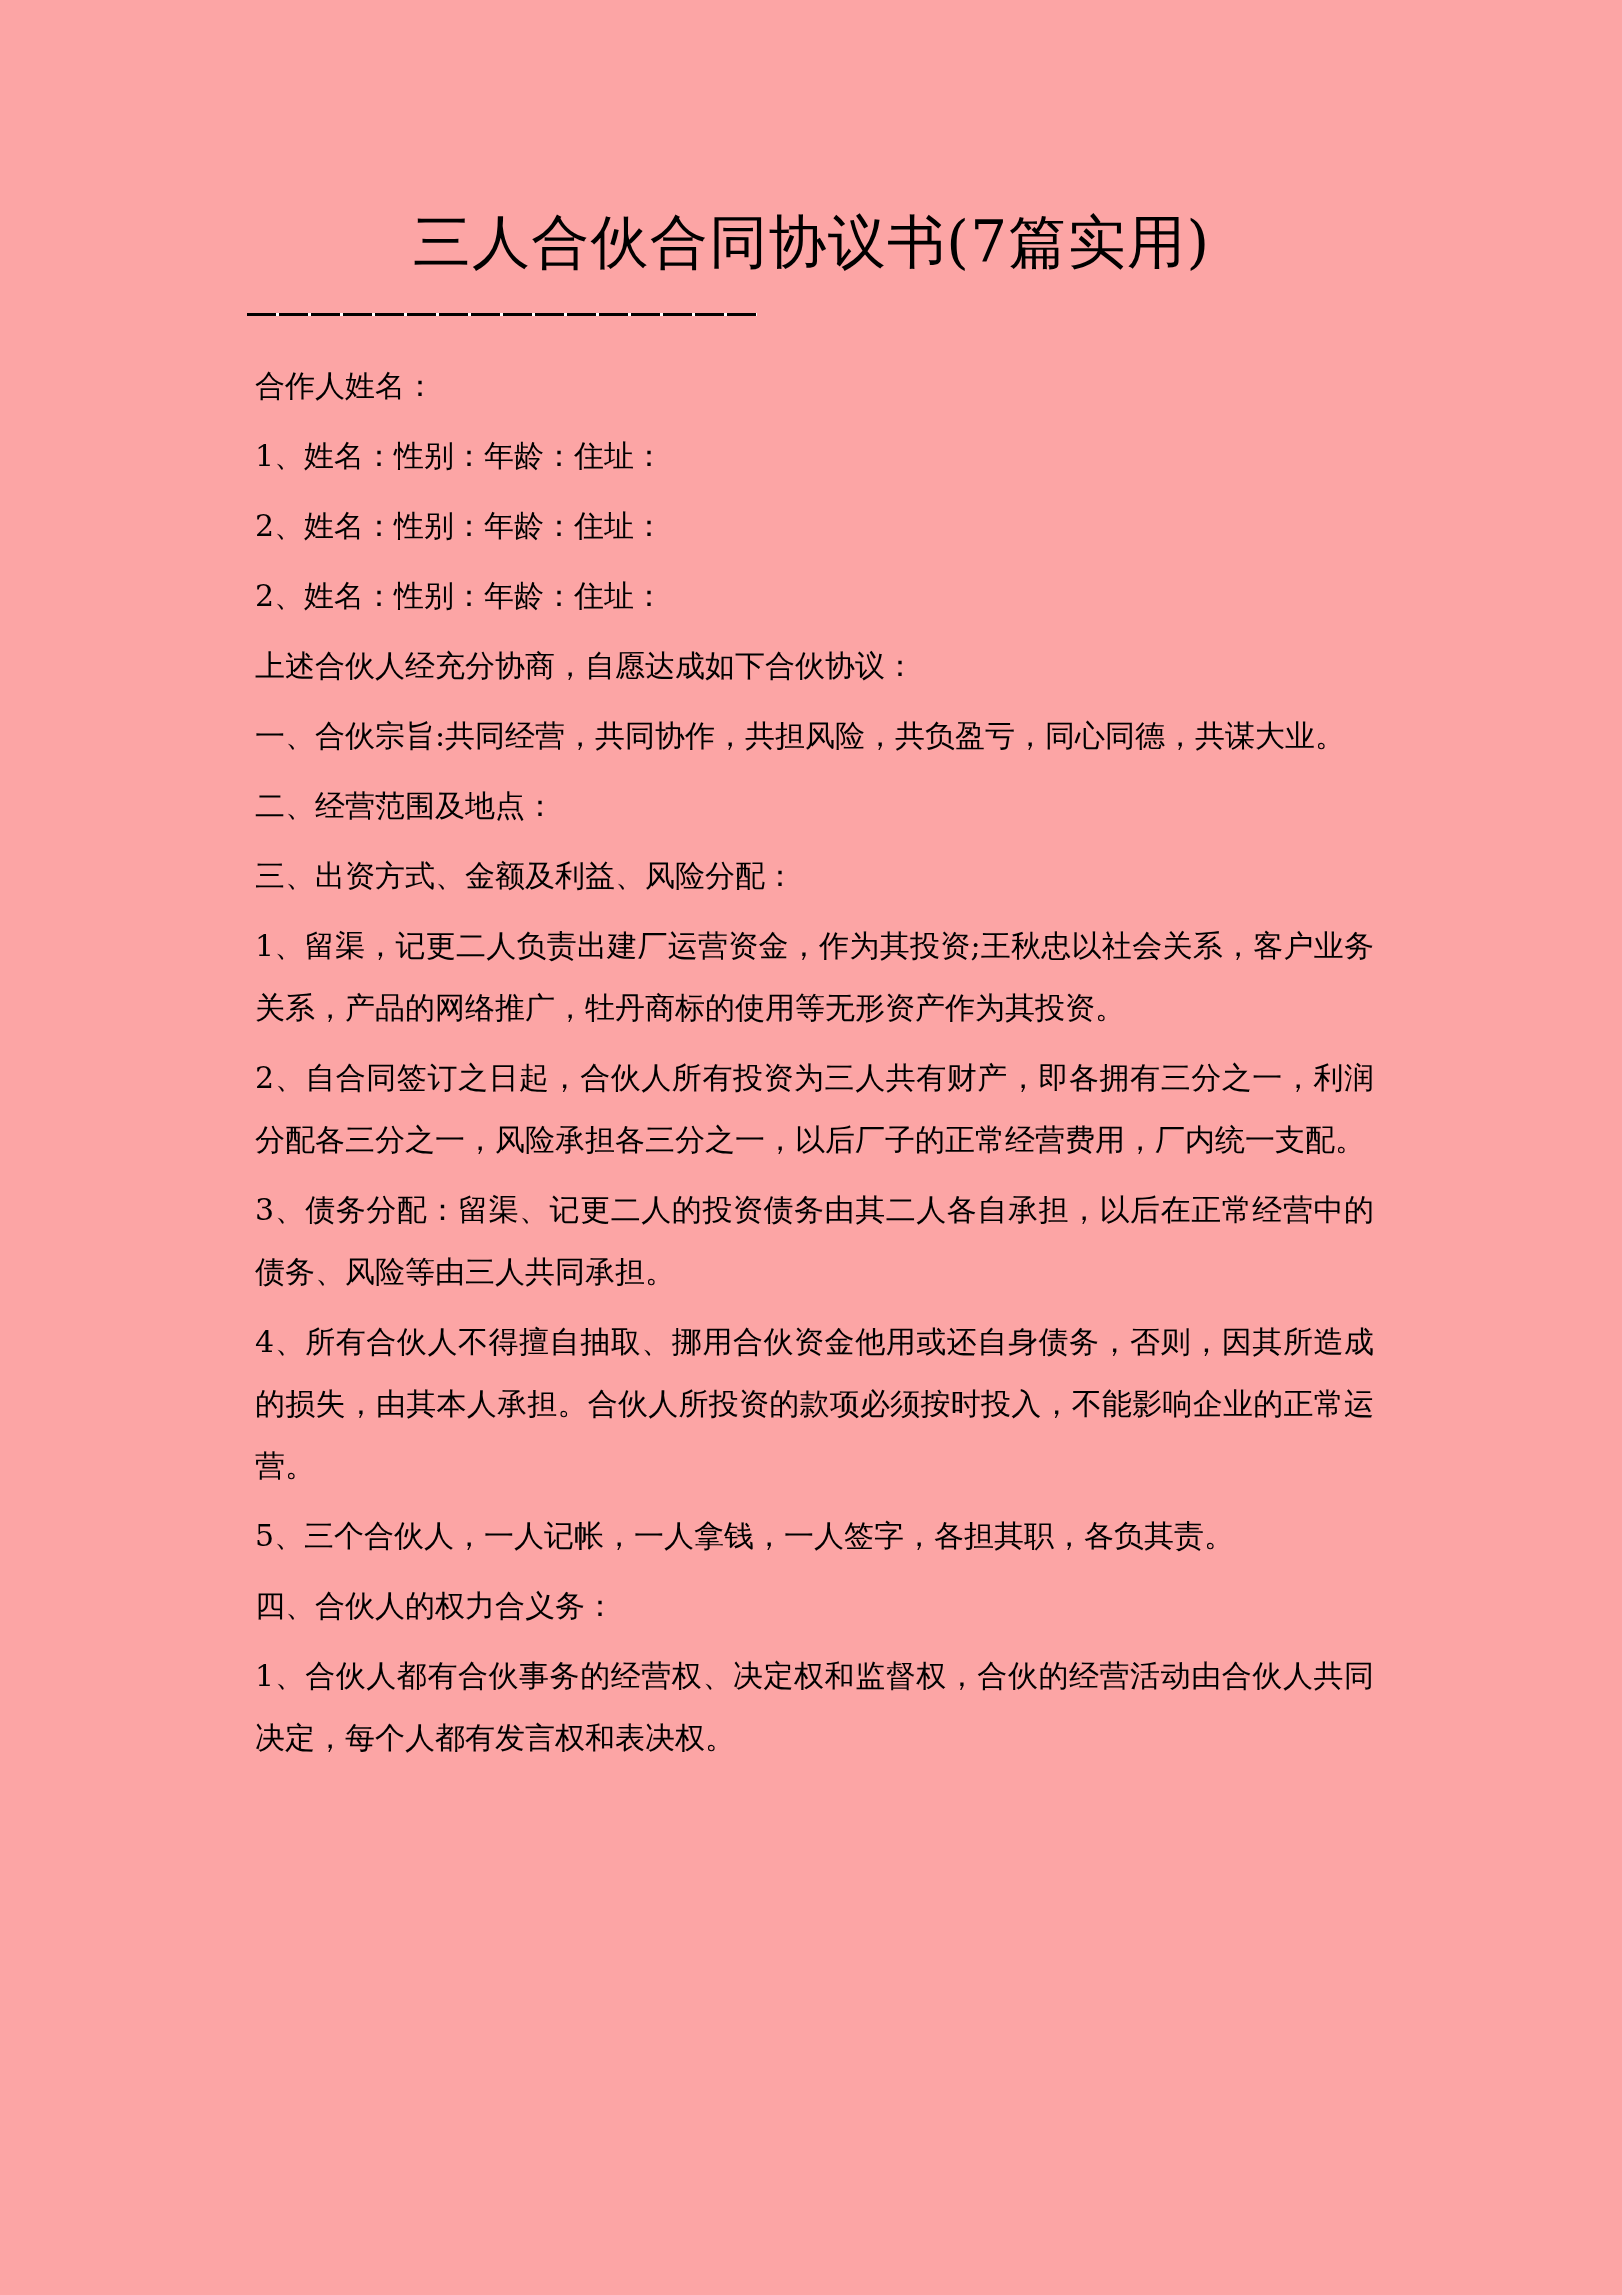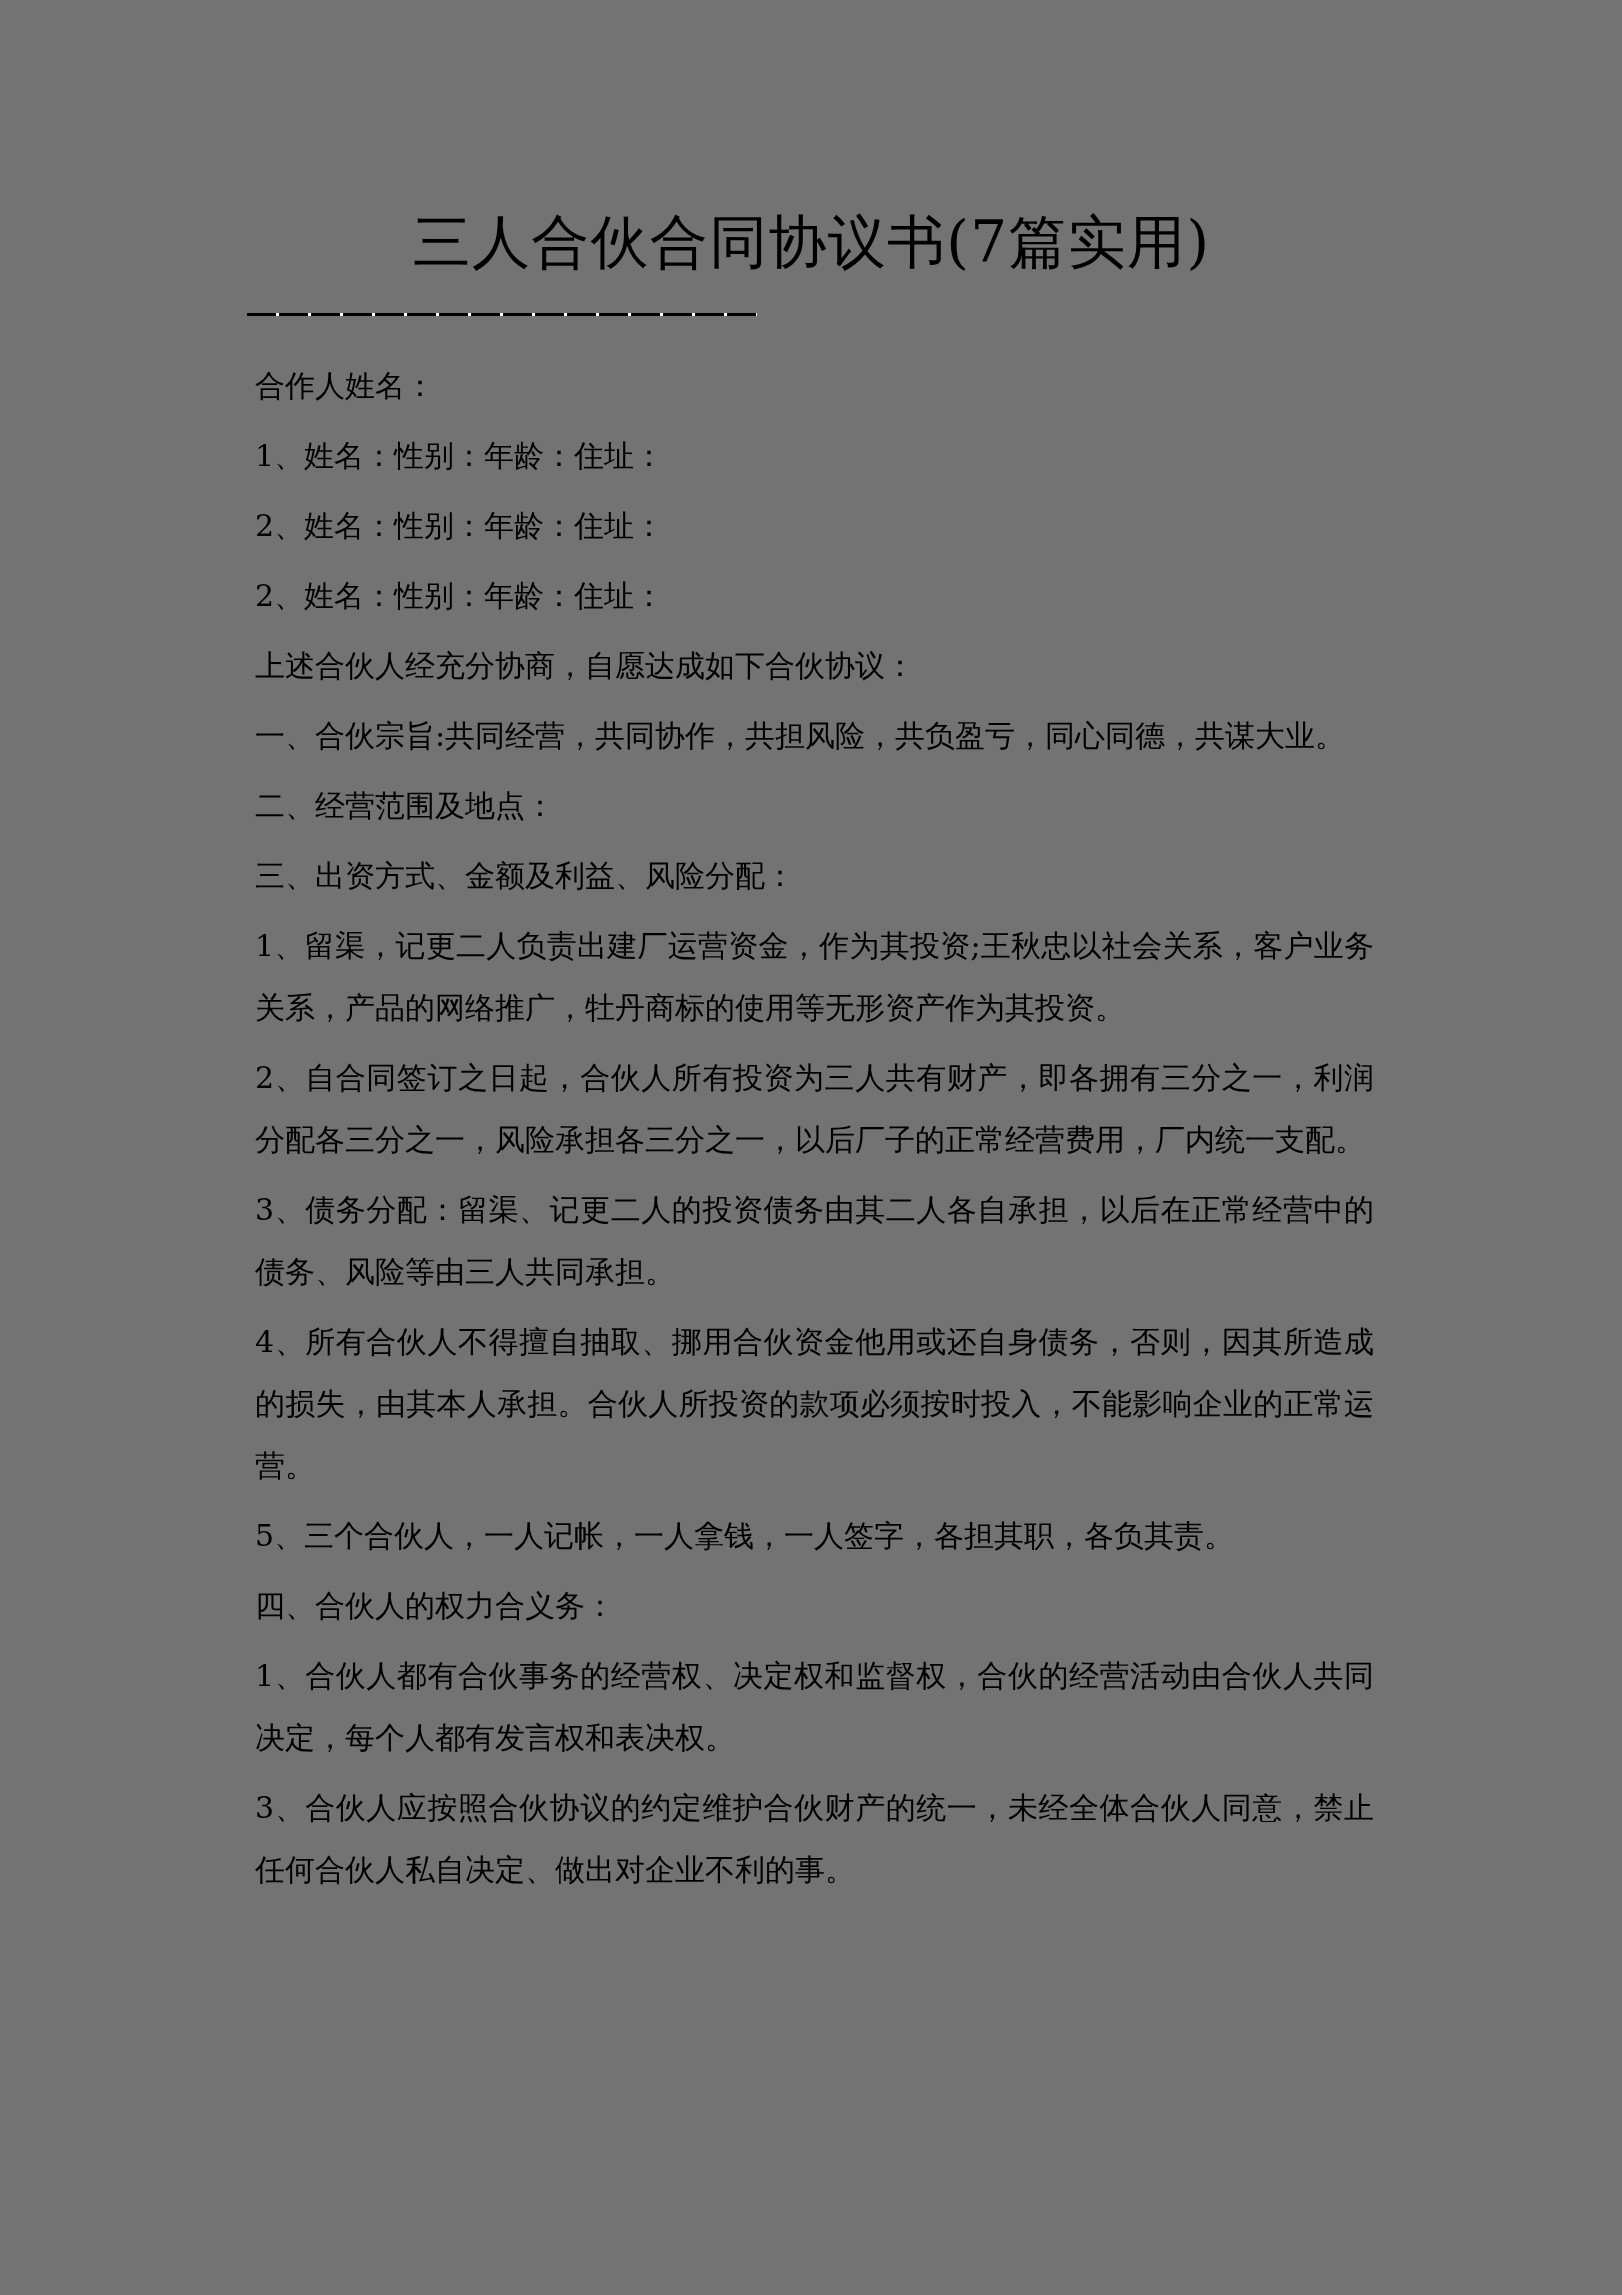--- a/index.html
+++ b/index.html
@@ -14,21 +14,21 @@
       overflow: hidden;
       font-family: "DejaVu Serif", "Liberation Serif", serif;
       color: #000000;
     }
     .page {
       position: absolute;
       left: 0;
       top: 0;
       width: 1623px;
       height: 2295px;
-      background: #737373;
+      background: #fca5a5;
     }
     .title {
       position: absolute;
       left: 0;
       width: 1623px;
       top: 196px;
       text-align: center;
       font-family: "DejaVu Serif", "Liberation Serif", serif;
       font-size: 58px;
       line-height: 92px;
@@ -91,16 +91,15 @@
     <p class="para">一、合伙宗旨:共同经营，共同协作，共担风险，共负盈亏，同心同德，共谋大业。</p>
     <p class="para">二、经营范围及地点：</p>
     <p class="para">三、出资方式、金额及利益、风险分配：</p>
     <p class="para">1、留渠，记更二人负责出建厂运营资金，作为其投资;王秋忠以社会关系，客户业务关系，产品的网络推广，牡丹商标的使用等无形资产作为其投资。</p>
     <p class="para">2、自合同签订之日起，合伙人所有投资为三人共有财产，即各拥有三分之一，利润分配各三分之一，风险承担各三分之一，以后厂子的正常经营费用，厂内统一支配。</p>
     <p class="para">3、债务分配：留渠、记更二人的投资债务由其二人各自承担，以后在正常经营中的债务、风险等由三人共同承担。</p>
     <p class="para">4、所有合伙人不得擅自抽取、挪用合伙资金他用或还自身债务，否则，因其所造成的损失，由其本人承担。合伙人所投资的款项必须按时投入，不能影响企业的正常运营。</p>
     <p class="para">5、三个合伙人，一人记帐，一人拿钱，一人签字，各担其职，各负其责。</p>
     <p class="para">四、合伙人的权力合义务：</p>
     <p class="para">1、合伙人都有合伙事务的经营权、决定权和监督权，合伙的经营活动由合伙人共同决定，每个人都有发言权和表决权。</p>
-    <p class="para">3、合伙人应按照合伙协议的约定维护合伙财产的统一，未经全体合伙人同意，禁止任何合伙人私自决定、做出对企业不利的事。</p>
   </div>
 </div>
 
 
 </body></html>

